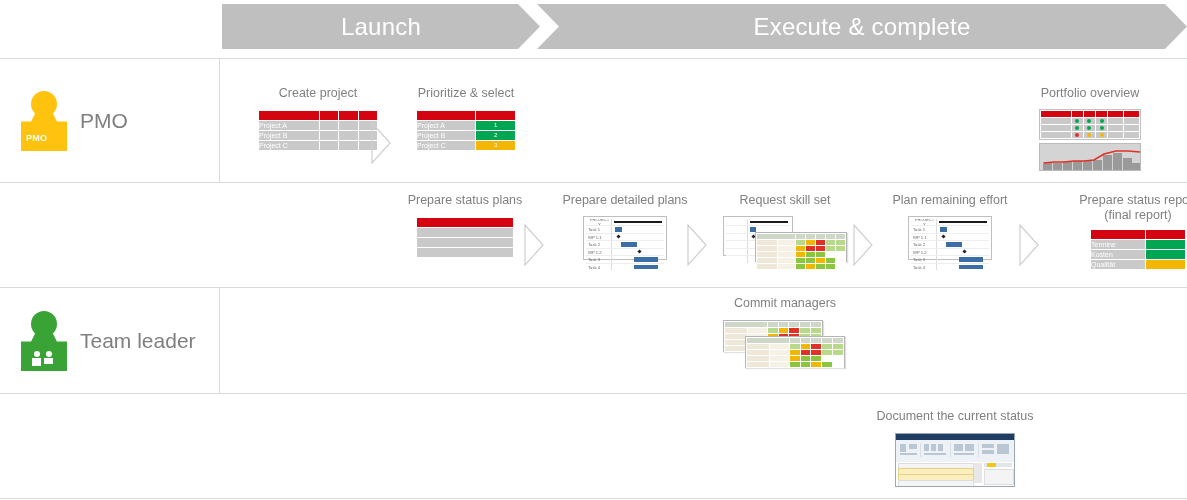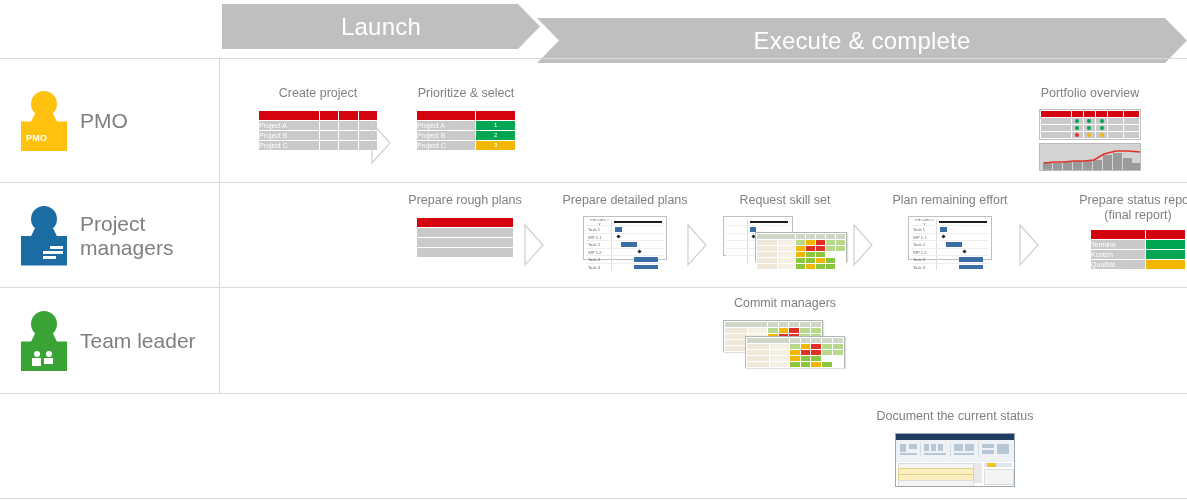--- a/index.html
+++ b/index.html
@@ -20,21 +20,21 @@
     background:#bfbfbf;
     color:#ffffff;
     font-size:24px;
     display:flex;align-items:center;justify-content:center;
     letter-spacing:.2px;
   }
   .phase-label{pointer-events:none;}
   #phase-launch{left:222px;width:318px;
     clip-path:polygon(0 0, calc(100% - 22px) 0, 100% 50%, calc(100% - 22px) 100%, 0 100%);}
   #phase-exec{left:537px;width:650px;
-    clip-path:polygon(0 0, calc(100% - 22px) 0, 100% 50%, calc(100% - 22px) 100%, 0 100%, 22px 50%);margin-top:14px;}
+    clip-path:polygon(0 0, calc(100% - 22px) 0, 100% 50%, calc(100% - 22px) 100%, 0 100%, 22px 50%);}
 
   
   .lane{position:absolute;left:0;width:1187px;border-top:1px solid #d9d9d9;}
   .lane:last-of-type{border-bottom:1px solid #d9d9d9;}
   .lane-head{
     position:absolute;left:0;top:0;width:220px;height:100%;
     border-right:1px solid #d9d9d9;
     display:flex;align-items:center;gap:10px;padding-left:18px;box-sizing:border-box;
   }
   .lane-title{font-size:21px;color:#7f7f7f;line-height:1.12;}
@@ -289,37 +289,24 @@
               <polyline points="4,19 14,18 24,18 34,17 44,17 54,16 64,10 76,7 88,7 100,8" fill="none" stroke="#e03127" stroke-width="1.6"></polyline>
             </svg>
           </div>
         </div>
       </div>
 
     </div>
   </div>
 
   <div class="lane" style="top:182px;height:105px;">
-    <div class="lane-head">
-      <div class="person">
-        <div class="head" style="background:#1a6ca3;"></div>
-        <div class="body" style="background:#1a6ca3;"></div>
-        <div class="lines">
-            <i></i>
-            <i></i>
-            <i></i>
-          </div>
-      </div>
-      <div class="lane-title">Project
-managers</div>
-    </div>
     <div class="lane-body">
 
       <div class="step" style="left:165px;top:10px;width:160px;">
-        <div class="step-label">Prepare rough plans</div>
+        <div class="step-label">Prepare status plans</div>
         <div class="thumb" style="margin-top:9px;">
           <table class="tbl" style="width:98px;margin:0 auto;">
             <tbody>
                 <tr>
                   <td class="hdr"></td>
                 </tr>
             <tr>
                   <td class="cellg"></td>
                 </tr>
             <tr>

